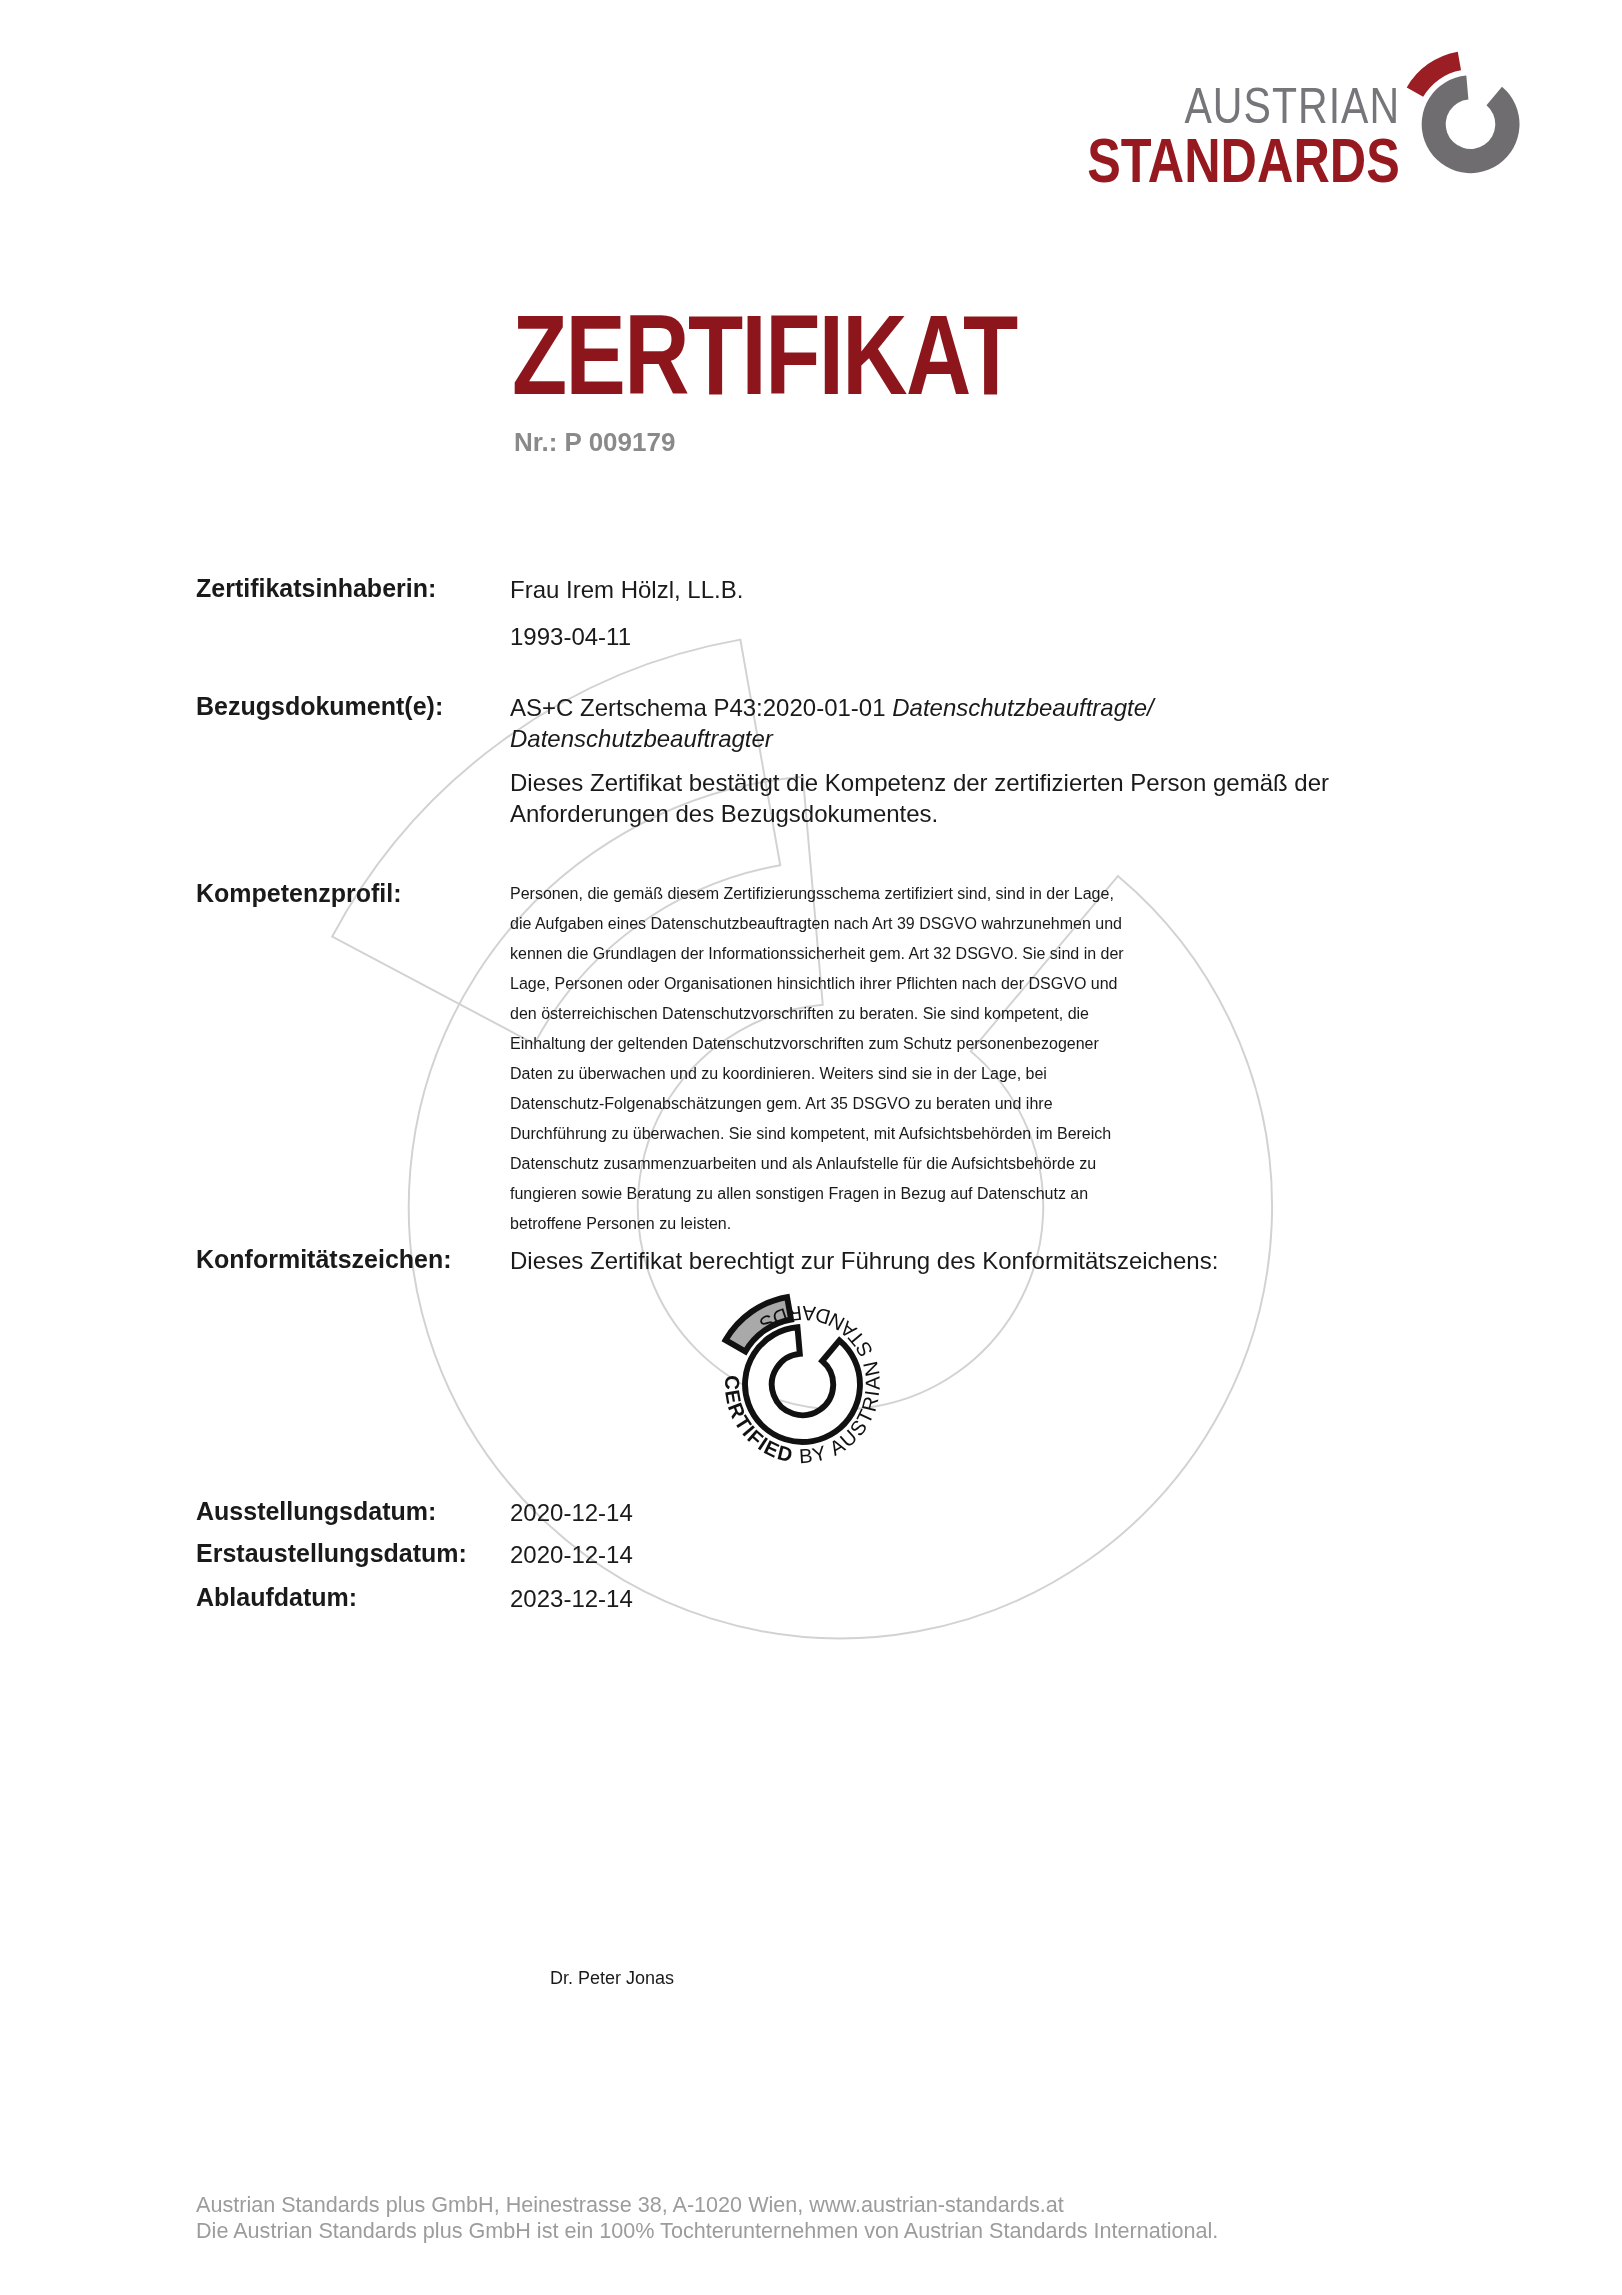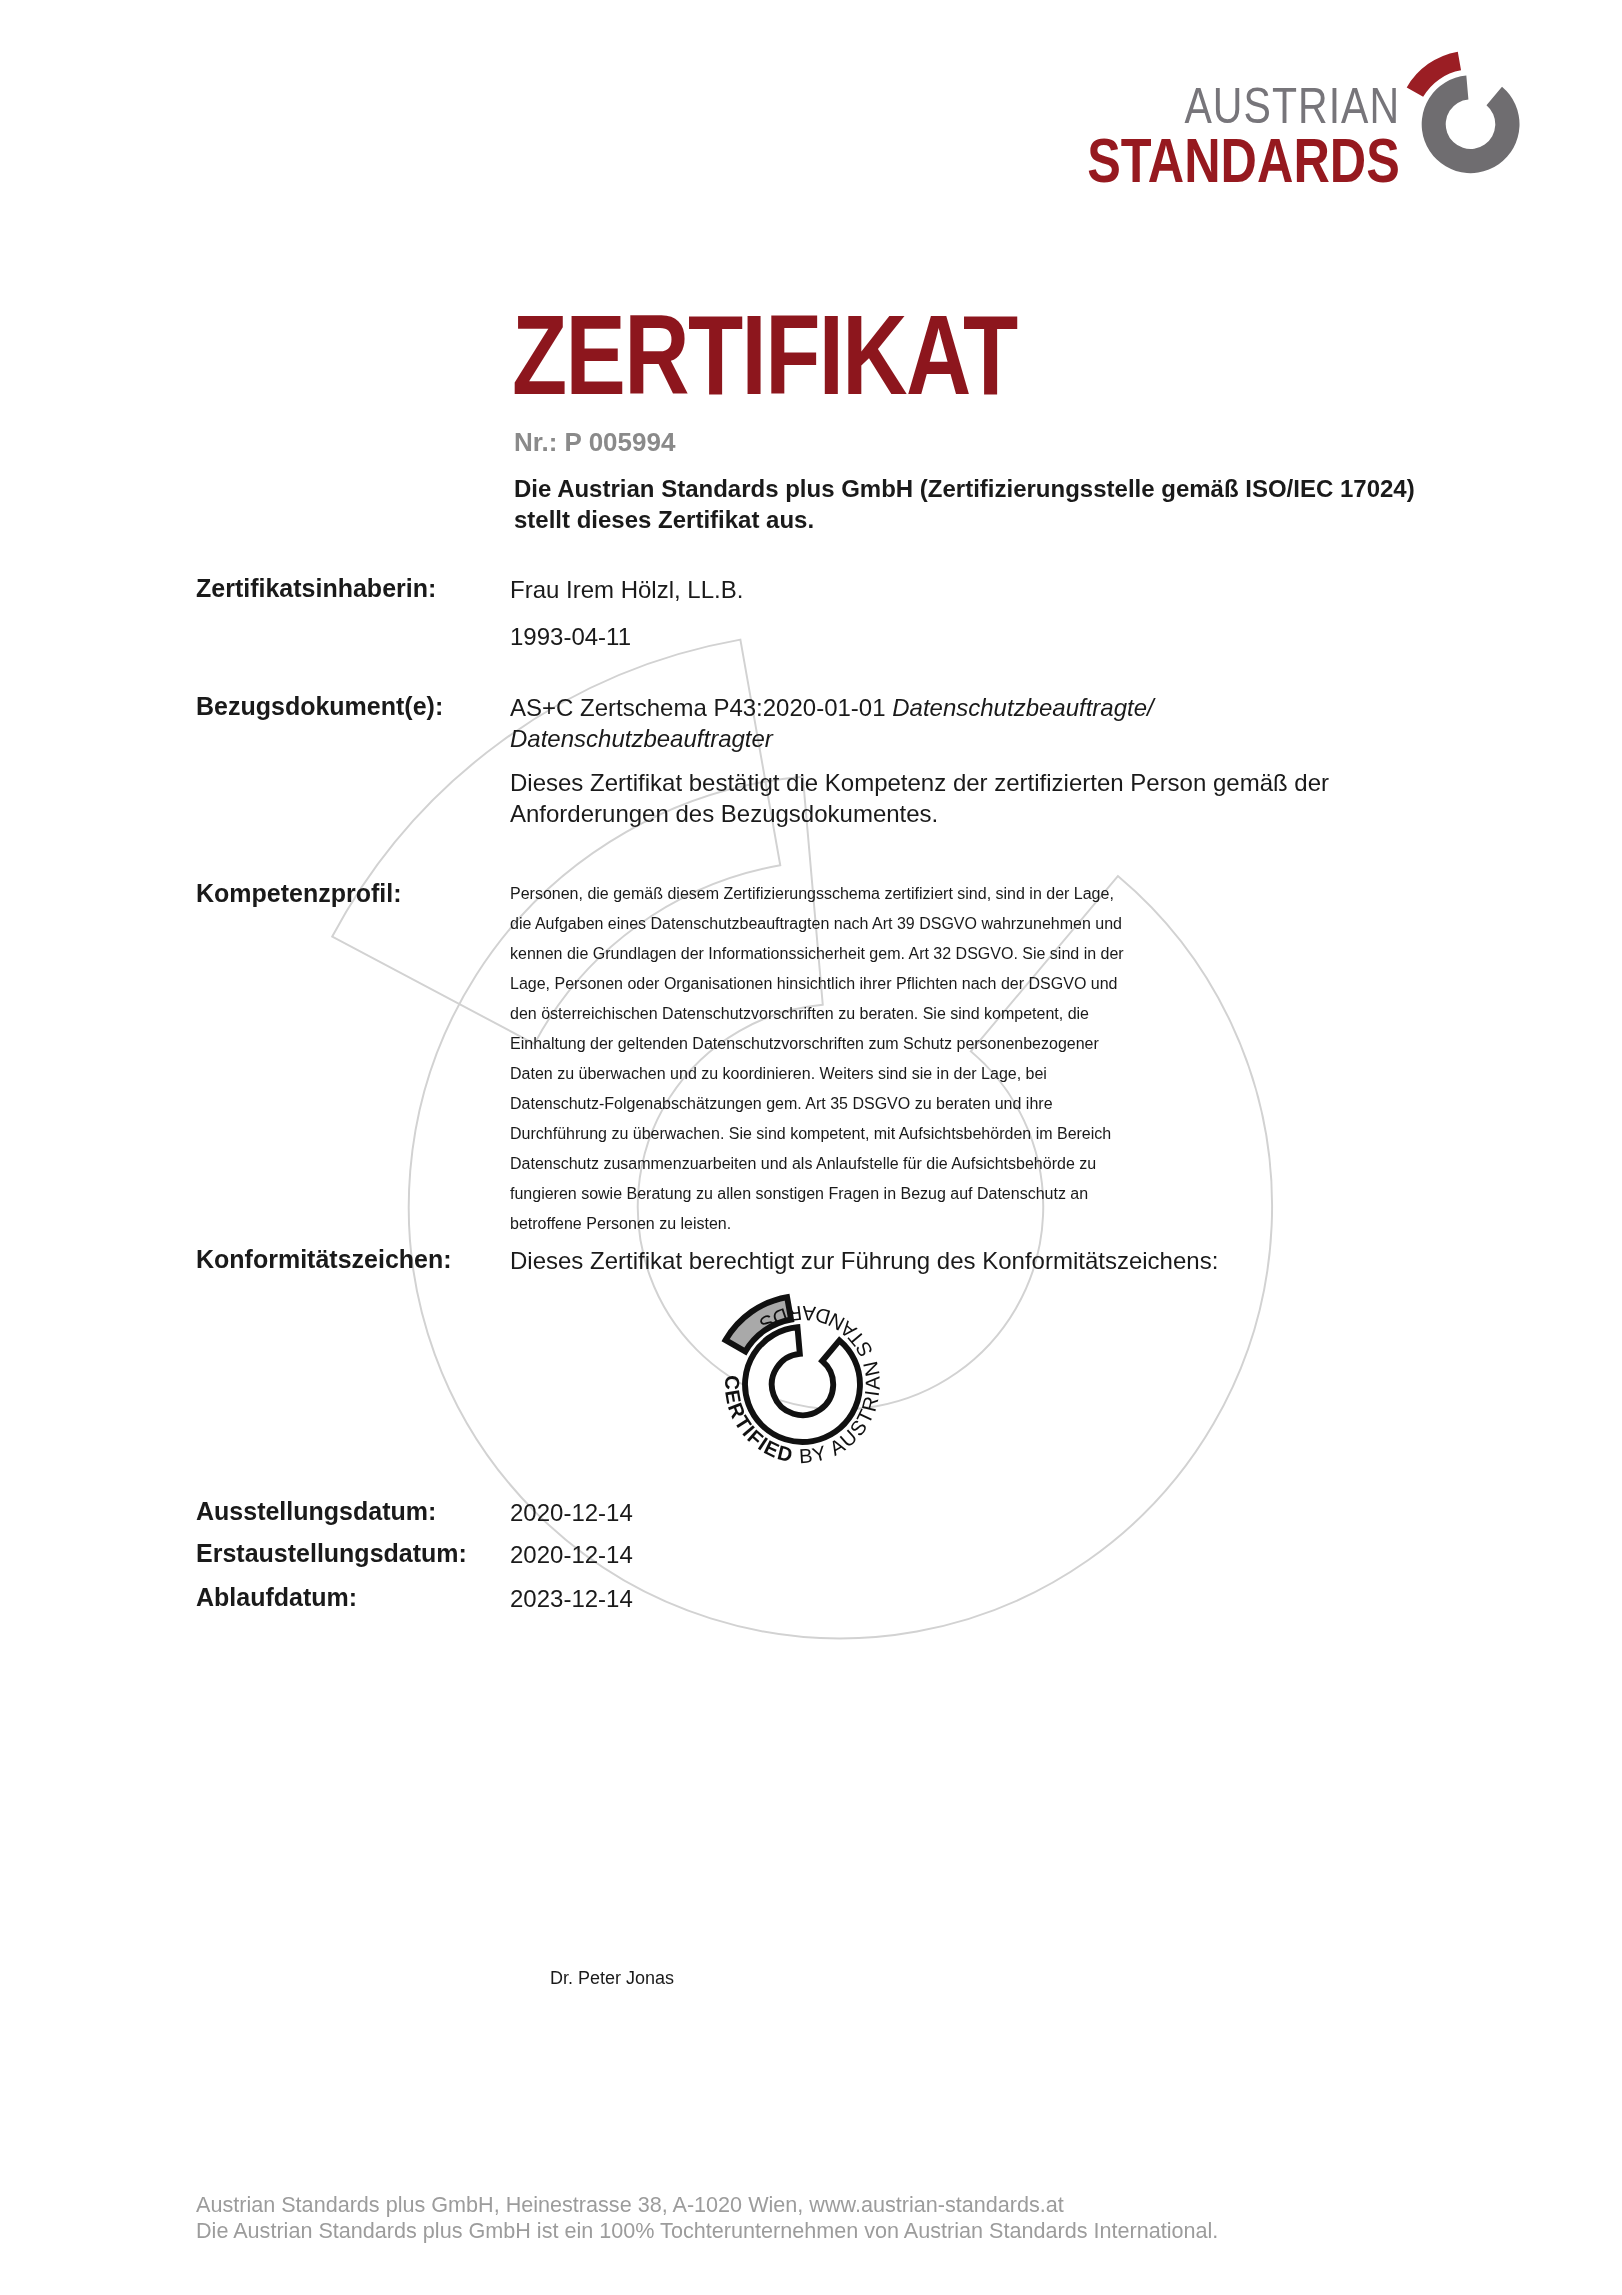--- a/index.html
+++ b/index.html
@@ -91,23 +91,21 @@
   </svg>
 
   <div class="abs logo-line1">AUSTRIAN</div>
   <div class="abs logo-line2">STANDARDS</div>
   <svg class="abs logo-ring" width="150" height="131" viewBox="0 0 230 200">
     <path fill="#6f6d70" d="M115.5 43.3 A75 75 0 1 0 170.2 60.5 L146.4 88.9 A38 38 0 1 1 118.7 80.1 Z"></path>
     <path fill="#9b1e24" d="M102.4 6.7 A113 113 0 0 0 24.1 61.5 L49.3 76 A84 84 0 0 1 107.4 35.3 Z"></path>
   </svg>
 
   <div class="abs doc-title">ZERTIFIKAT</div>
-  <div class="abs cert-no">Nr.: P 005994</div>
-  <div class="abs intro pre">Die Austrian Standards plus GmbH (Zertifizierungsstelle gemäß ISO/IEC 17024)
-stellt dieses Zertifikat aus.</div>
+  <div class="abs cert-no">Nr.: P 009179</div>
 
   <div class="abs label" style="top:574px">Zertifikatsinhaberin:</div>
   <div class="abs value" style="top:574px">Frau Irem Hölzl, LL.B.</div>
   <div class="abs value" style="top:621px">1993-04-11</div>
 
   <div class="abs label" style="top:692px">Bezugsdokument(e):</div>
   <div class="abs value" style="top:692px;width:877px"><span>AS+C Zertschema P43:2020-01-01 </span><span class="italic pre">Datenschutzbeauftragte/
 Datenschutzbeauftragter</span></div>
   <div class="abs value pre" style="top:767px">Dieses Zertifikat bestätigt die Kompetenz der zertifizierten Person gemäß der
 Anforderungen des Bezugsdokumentes.</div>

